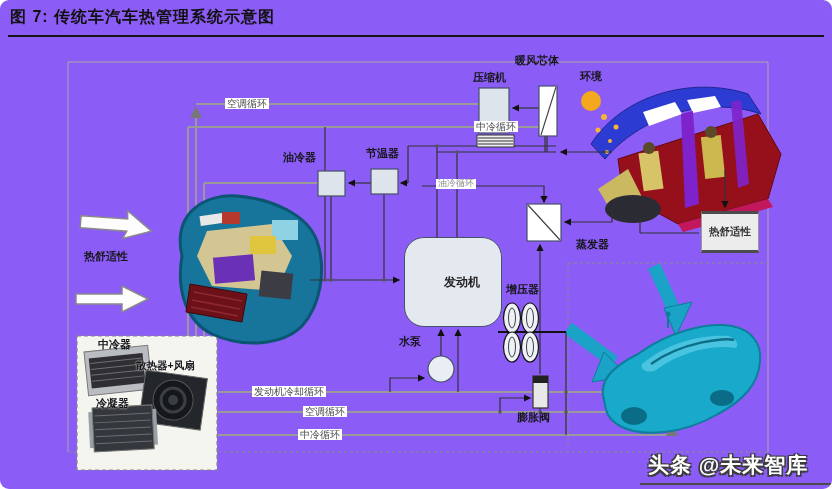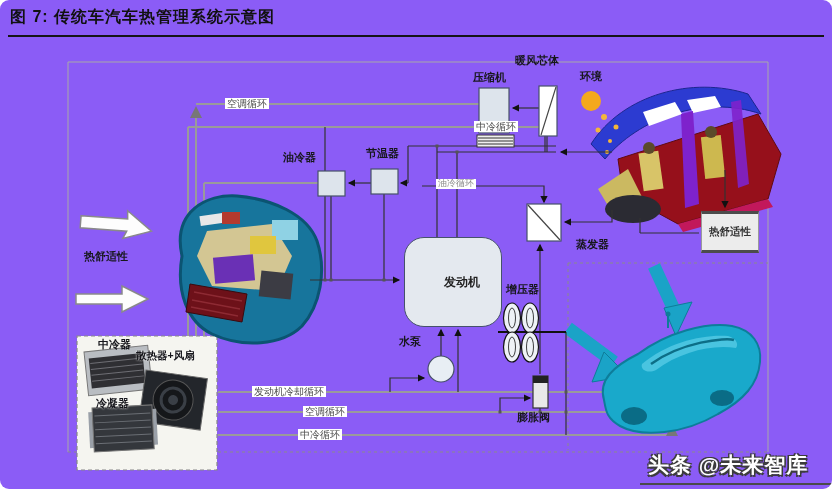--- a/index.html
+++ b/index.html
@@ -234,21 +234,21 @@
   <div class="lbl" style="left:473px;top:72px">压缩机</div>
   <div class="lbl" style="left:515px;top:55px">暖风芯体</div>
   <div class="lbl" style="left:580px;top:71px">环境</div>
   <div class="lbl" style="left:283px;top:152px">油冷器</div>
   <div class="lbl" style="left:366px;top:148px">节温器</div>
   <div class="lbl" style="left:399px;top:336px">水泵</div>
   <div class="lbl" style="left:506px;top:284px">增压器</div>
   <div class="lbl" style="left:576px;top:239px">蒸发器</div>
   <div class="lbl" style="left:517px;top:412px">膨胀阀</div>
   <div class="lbl" style="left:98px;top:339px">中冷器</div>
-  <div class="lbl" style="left:136px;top:350px;font-size:10.5px;text-shadow:0 0 2px #fff">散热器+风扇</div>
+  <div class="lbl" style="left:136px;top:360px;font-size:10.5px;text-shadow:0 0 2px #fff">散热器+风扇</div>
   <div class="lbl" style="left:96px;top:398px;text-shadow:0 0 2px #fff">冷凝器</div>
   <div class="lbl" style="left:84px;top:251px">热舒适性</div>
 
   <div class="flow" style="left:225px;top:98px">空调循环</div>
   <div class="flow" style="left:474px;top:121px">中冷循环</div>
   <div class="flow faint" style="left:436px;top:179px">油冷循环</div>
   <div class="flow" style="left:252px;top:386px">发动机冷却循环</div>
   <div class="flow" style="left:303px;top:406px">空调循环</div>
   <div class="flow" style="left:298px;top:429px">中冷循环</div>
 

